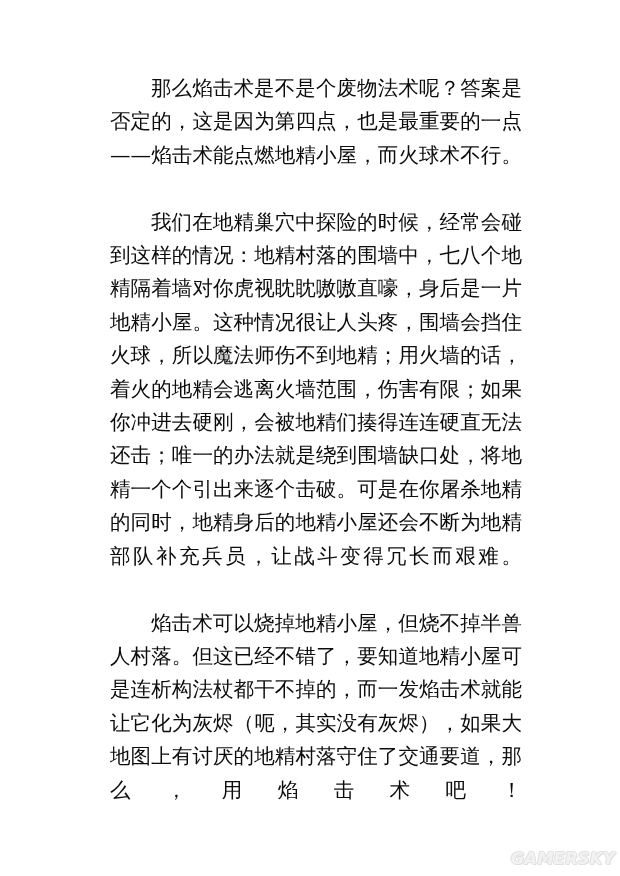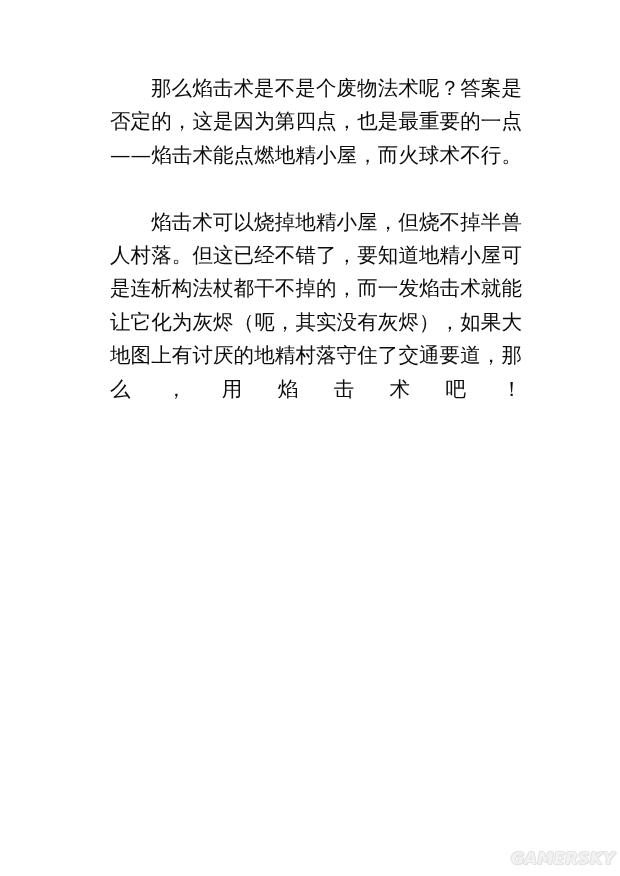--- a/index.html
+++ b/index.html
@@ -77,19 +77,20 @@
     white-space: nowrap;
   }
 </style>
 </head>
 <body>
 
 <div id="page">
 
   <div id="article">
     <p class="para">那么焰击术是不是个废物法术呢？答案是否定的，这是因为第四点，也是最重要的一点——焰击术能点燃地精小屋，而火球术不行。</p>
+    <p class="para">我们在地精巢穴中探险的时候，经常会碰到这样的情况：地精村落的围墙中，七八个地精隔着墙对你虎视眈眈嗷嗷直嚎，身后是一片地精小屋。这种情况很让人头疼，围墙会挡住火球，所以魔法师伤不到地精；用火墙的话，着火的地精会逃离火墙范围，伤害有限；如果你冲进去硬刚，会被地精们揍得连连硬直无法还击；唯一的办法就是绕到围墙缺口处，将地精一个个引出来逐个击破。可是在你屠杀地精的同时，地精身后的地精小屋还会不断为地精部队补充兵员，让战斗变得冗长而艰难。</p>
     <p class="para">焰击术可以烧掉地精小屋，但烧不掉半兽人村落。但这已经不错了，要知道地精小屋可是连析构法杖都干不掉的，而一发焰击术就能让它化为灰烬（呃，其实没有灰烬），如果大地图上有讨厌的地精村落守住了交通要道，那么，用焰击术吧！</p>
 
   </div>
 
   <div id="watermark">GAMERSKY</div>
 
 </div>
 
 </body></html>

